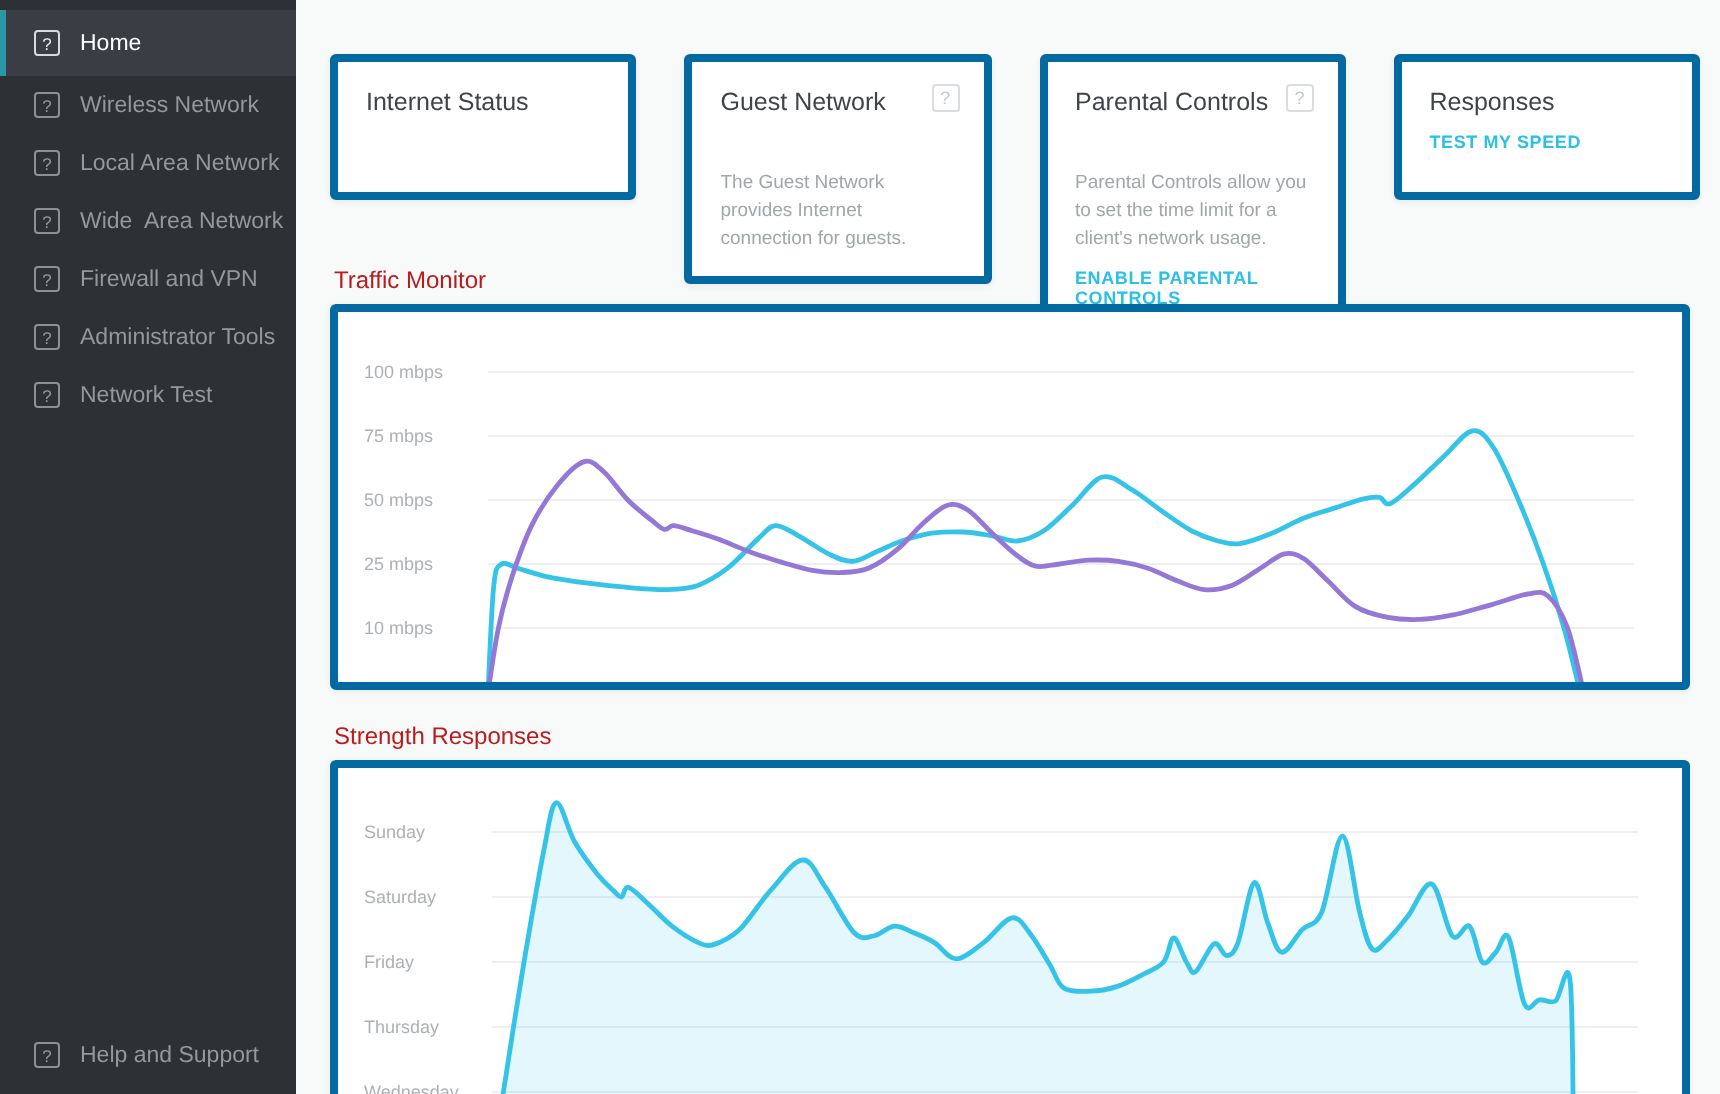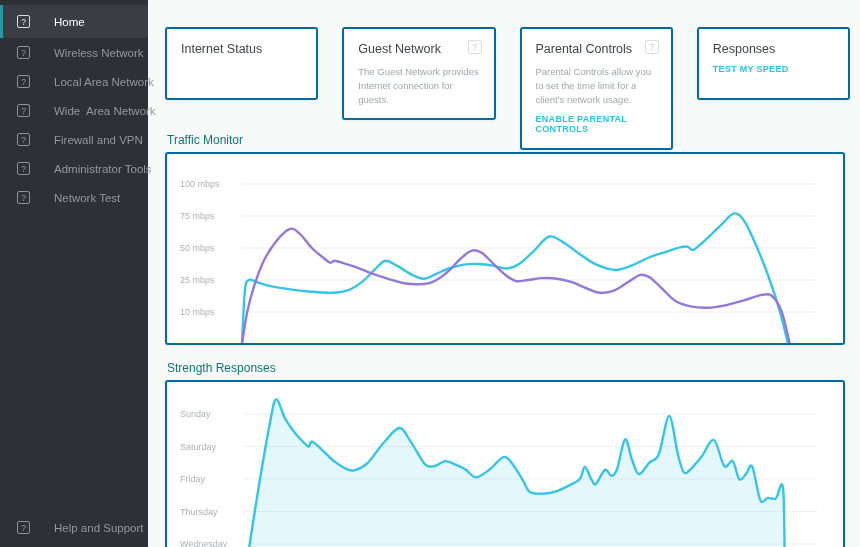--- a/index.html
+++ b/index.html
@@ -22,51 +22,51 @@
   .side-item.active {
     background:#3a3e44; color:#ffffff; height:33px;
     box-shadow: inset 3px 0 0 #2b97a5;
   }
   .side-item.active .icon-box { border-color:#d8dadc; color:#e9eaeb; }
   .icon-box {
     width:13px; height:13px; border:1px solid #8d9094; border-radius:2px;
     display:inline-flex; align-items:center; justify-content:center;
     font-size:8.5px; color:#94979b; flex:0 0 auto;
   }
-  .side-label { margin-left:24px; white-space:pre; }
+  .side-label { margin-left:10px; white-space:pre; }
   .nav { padding-top:5px; }
   .side-item.help { position:absolute; bottom:5px; left:0; width:100%; }
   
   .cards-row {
     position:absolute; left:165px; top:27px; width:685px;
     display:flex; gap:24px; align-items:flex-start;
   }
   .card {
     background:#ffffff; border-radius:3px;
-    border:2px solid #0369a1;
+    border:4px solid #0369a1;
     box-shadow:0 1px 3px rgba(35,40,45,0.07);
   }
   .top-card { flex:1; position:relative; padding:13px 14px 12px 14px; min-height:73px; }
   .card-title { font-size:12.5px; color:#3f444a; font-weight:500; }
   .help-badge {
     position:absolute; top:11px; right:12px; width:14px; height:14px;
     border:1px solid #dadde0; border-radius:2px; color:#c5c9cc;
     font-size:9px; line-height:12px; text-align:center; cursor:pointer;
   }
   .rows { margin-top:11px; }
   .row { font-size:9.5px; margin-bottom:8px; }
   .row-label { color:#a0a6ab; display:inline-block; width:58px; }
   .row-value { color:#3f444a; }
-  .card-desc { margin-top:9px; font-size:9.5px; line-height:1.45; color:#a0a6ab; }
+  .card-desc { margin-top:27px; font-size:9.5px; line-height:1.45; color:#a0a6ab; }
   .card-link {
     display:inline-block; margin-top:8px; font-size:9px; font-weight:700;
     letter-spacing:0.3px; color:#2cc0e4; text-decoration:none; cursor:pointer;
   }
   
-  .section-title { position:absolute; left:167px; font-size:12px; color:#0f766e; }
+  .section-title { position:absolute; left:167px; font-size:12px; color:#b91c1c; }
   #traffic-title { top:133px; }
   #responses-title { top:361px; }
   .chart-card { position:absolute; left:165px; width:680px; overflow:hidden; }
   #traffic-card { top:152px; height:193px; }
   #responses-card { top:380px; height:215px; }
   svg { display:block; }
   svg text.axis-label { font-family:"Liberation Sans", sans-serif; font-size:9px; fill:#adb1b5; }
 </style>
 </head>
 <body>

